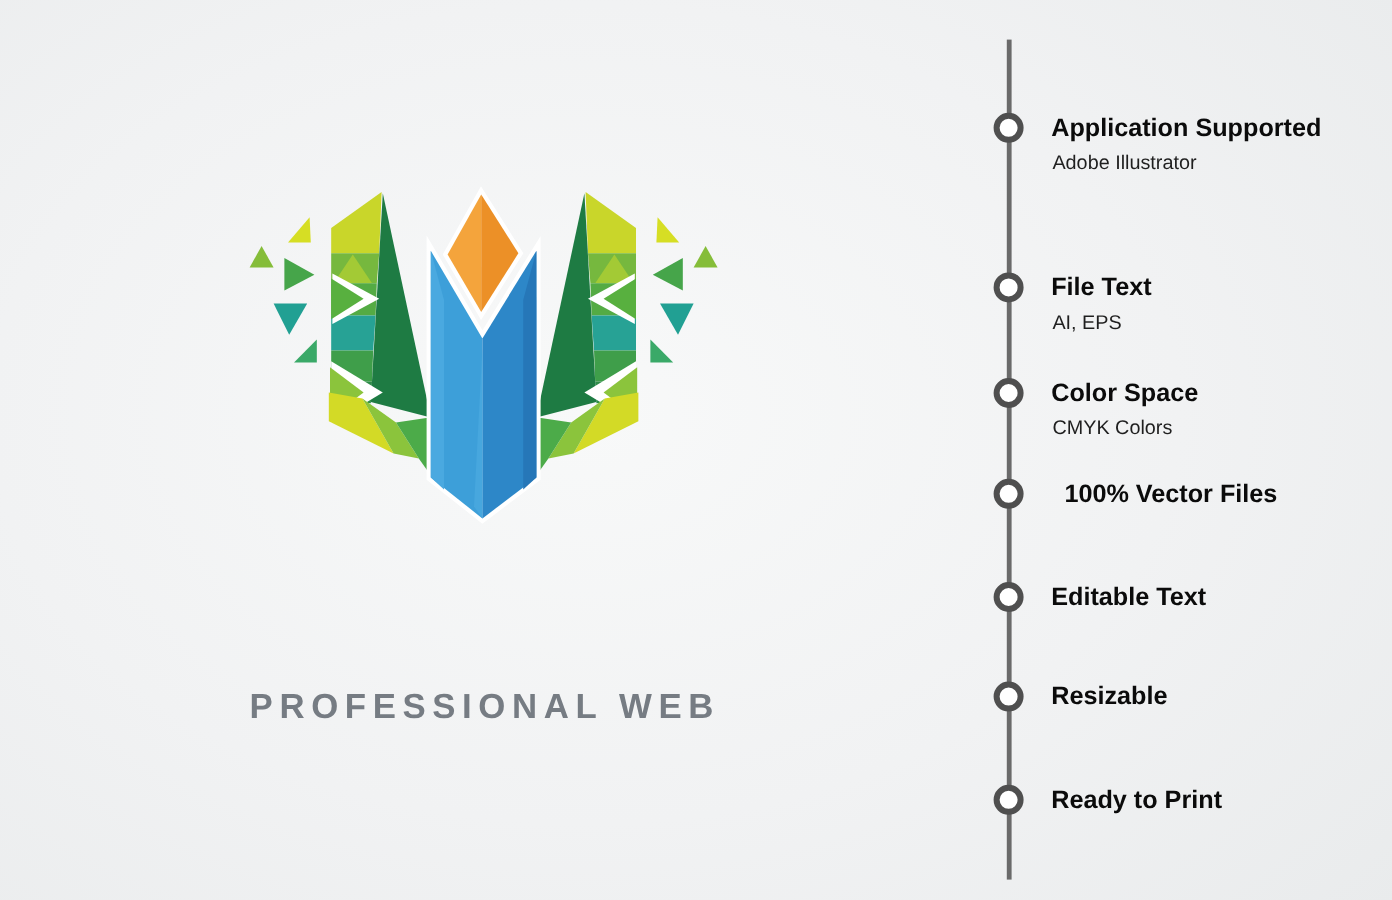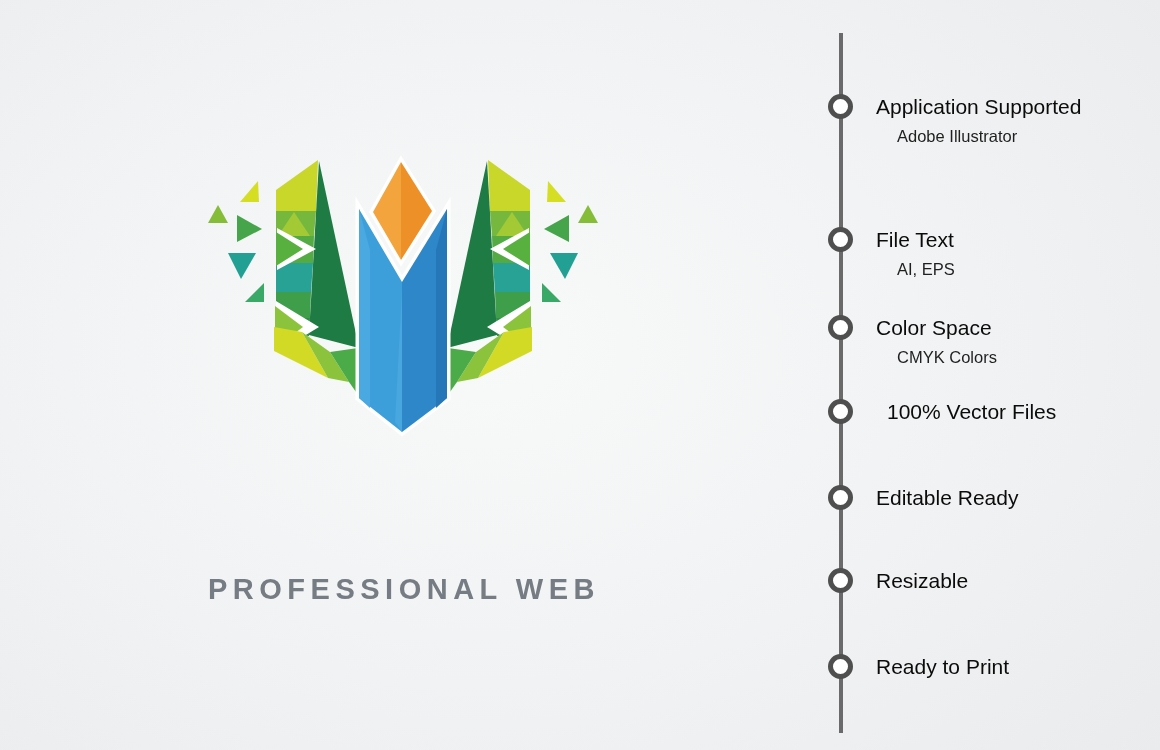--- a/index.html
+++ b/index.html
@@ -15,23 +15,23 @@
     line-height:90px;
   }
   .brand-tagline{
     position:absolute;left:2px;top:573px;width:804px;
     text-align:center;font-size:29px;font-weight:700;letter-spacing:5.5px;
     line-height:32px;
   }
   .tl-line{position:absolute;left:839px;top:33px;width:4px;height:700px;}
   .tl-node{position:absolute;left:828px;width:15px;height:15px;border:5px solid #4f4f4f;border-radius:50%;background:#fff;}
   .n0{top:94px}.n1{top:227px}.n2{top:315px}.n3{top:399px}.n4{top:485px}.n5{top:568px}.n6{top:654px}
-  .tl-title{position:absolute;left:876px;height:30px;line-height:30px;font-size:21px;font-weight:400;white-space:nowrap;}
+  .tl-title{position:absolute;left:876px;height:30px;line-height:30px;font-size:21px;font-weight:700;white-space:nowrap;}
   .t0{top:92px}.t1{top:225px}.t2{top:313px}.t3{top:397px}.t4{top:483px}.t5{top:566px}.t6{top:652px}
-  .tl-sub{position:absolute;left:877px;height:26px;line-height:26px;font-size:16.5px;font-weight:400;white-space:nowrap;margin-left:20px;}
+  .tl-sub{position:absolute;left:877px;height:26px;line-height:26px;font-size:16.5px;font-weight:400;white-space:nowrap;}
   .s0{top:123px}.s1{top:256px}.s2{top:344px}
 </style>
 </head>
 <body>
 
 <div class="stage">
 
   <svg width="1160" height="750" viewBox="0 0 1160 750">
     <defs>
       <g id="wing">
@@ -96,18 +96,18 @@
     <div class="tl-title t0" style="color: rgb(11, 11, 11);">Application Supported</div>
     <div class="tl-sub s0" style="color: rgb(31, 31, 31);">Adobe Illustrator</div>
 
     <div class="tl-title t1" style="color: rgb(11, 11, 11);">File Text</div>
     <div class="tl-sub s1" style="color: rgb(31, 31, 31);">AI, EPS</div>
 
     <div class="tl-title t2" style="color: rgb(11, 11, 11);">Color Space</div>
     <div class="tl-sub s2" style="color: rgb(31, 31, 31);">CMYK Colors</div>
 
     <div class="tl-title t3" style="color: rgb(11, 11, 11); margin-left: 11px;">100% Vector Files</div>
-    <div class="tl-title t4" style="color: rgb(11, 11, 11);">Editable Ready</div>
+    <div class="tl-title t4" style="color: rgb(11, 11, 11);">Editable Text</div>
     <div class="tl-title t5" style="color: rgb(11, 11, 11);">Resizable</div>
     <div class="tl-title t6" style="color: rgb(11, 11, 11);">Ready to Print</div>
   </div>
 
 </div>
 
 </body></html>

